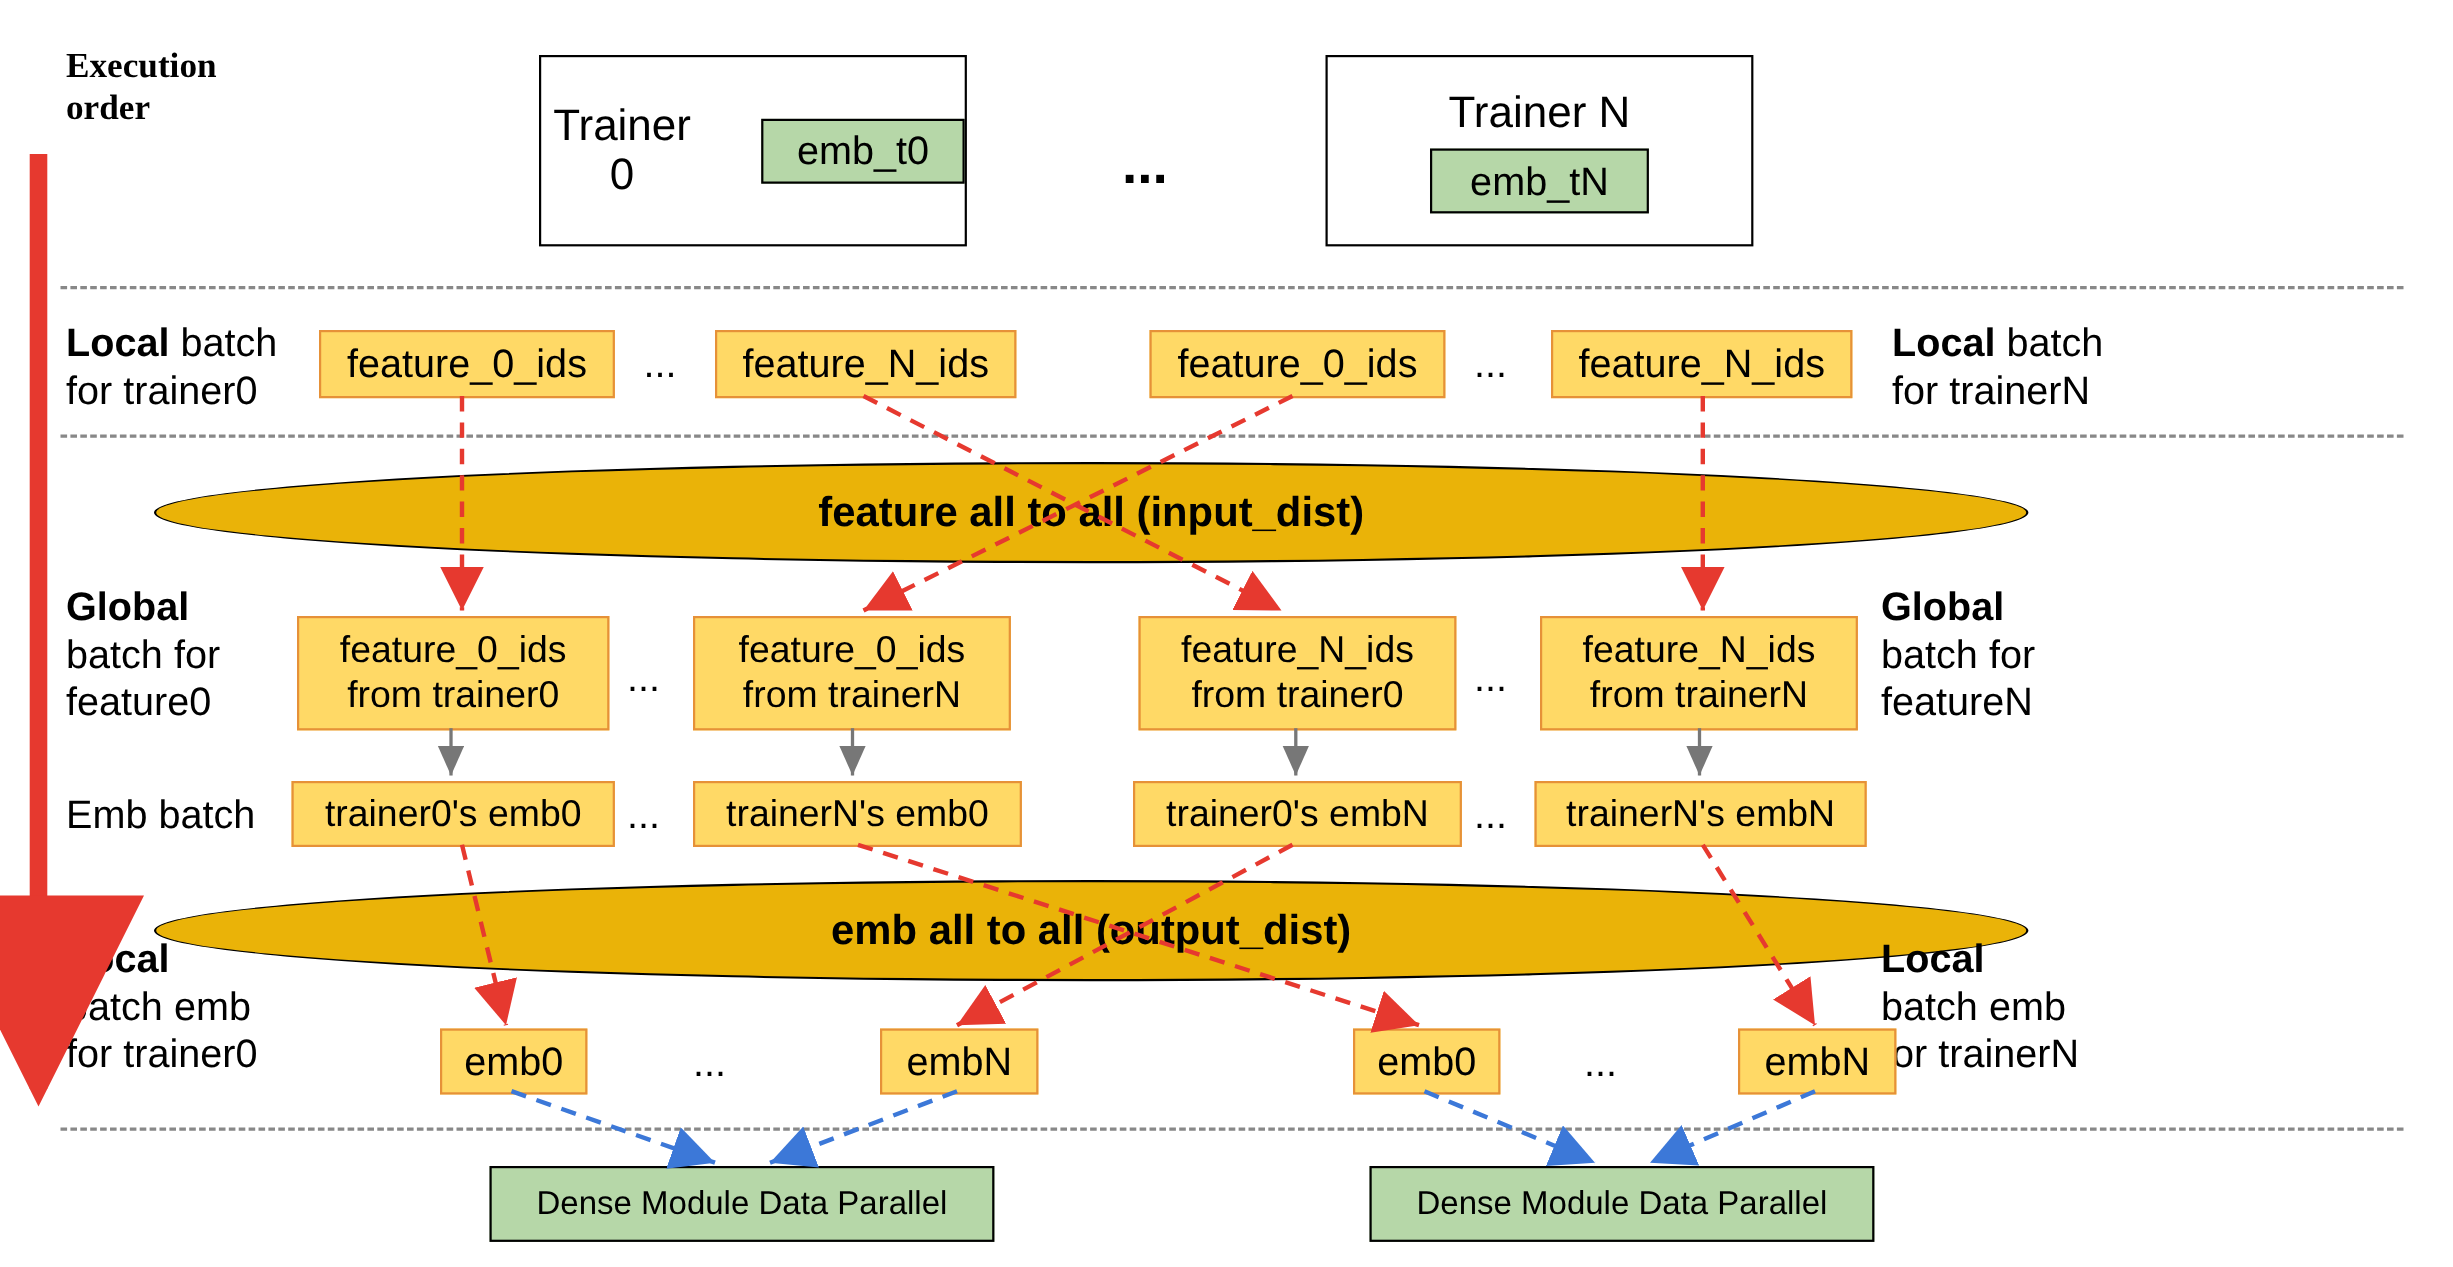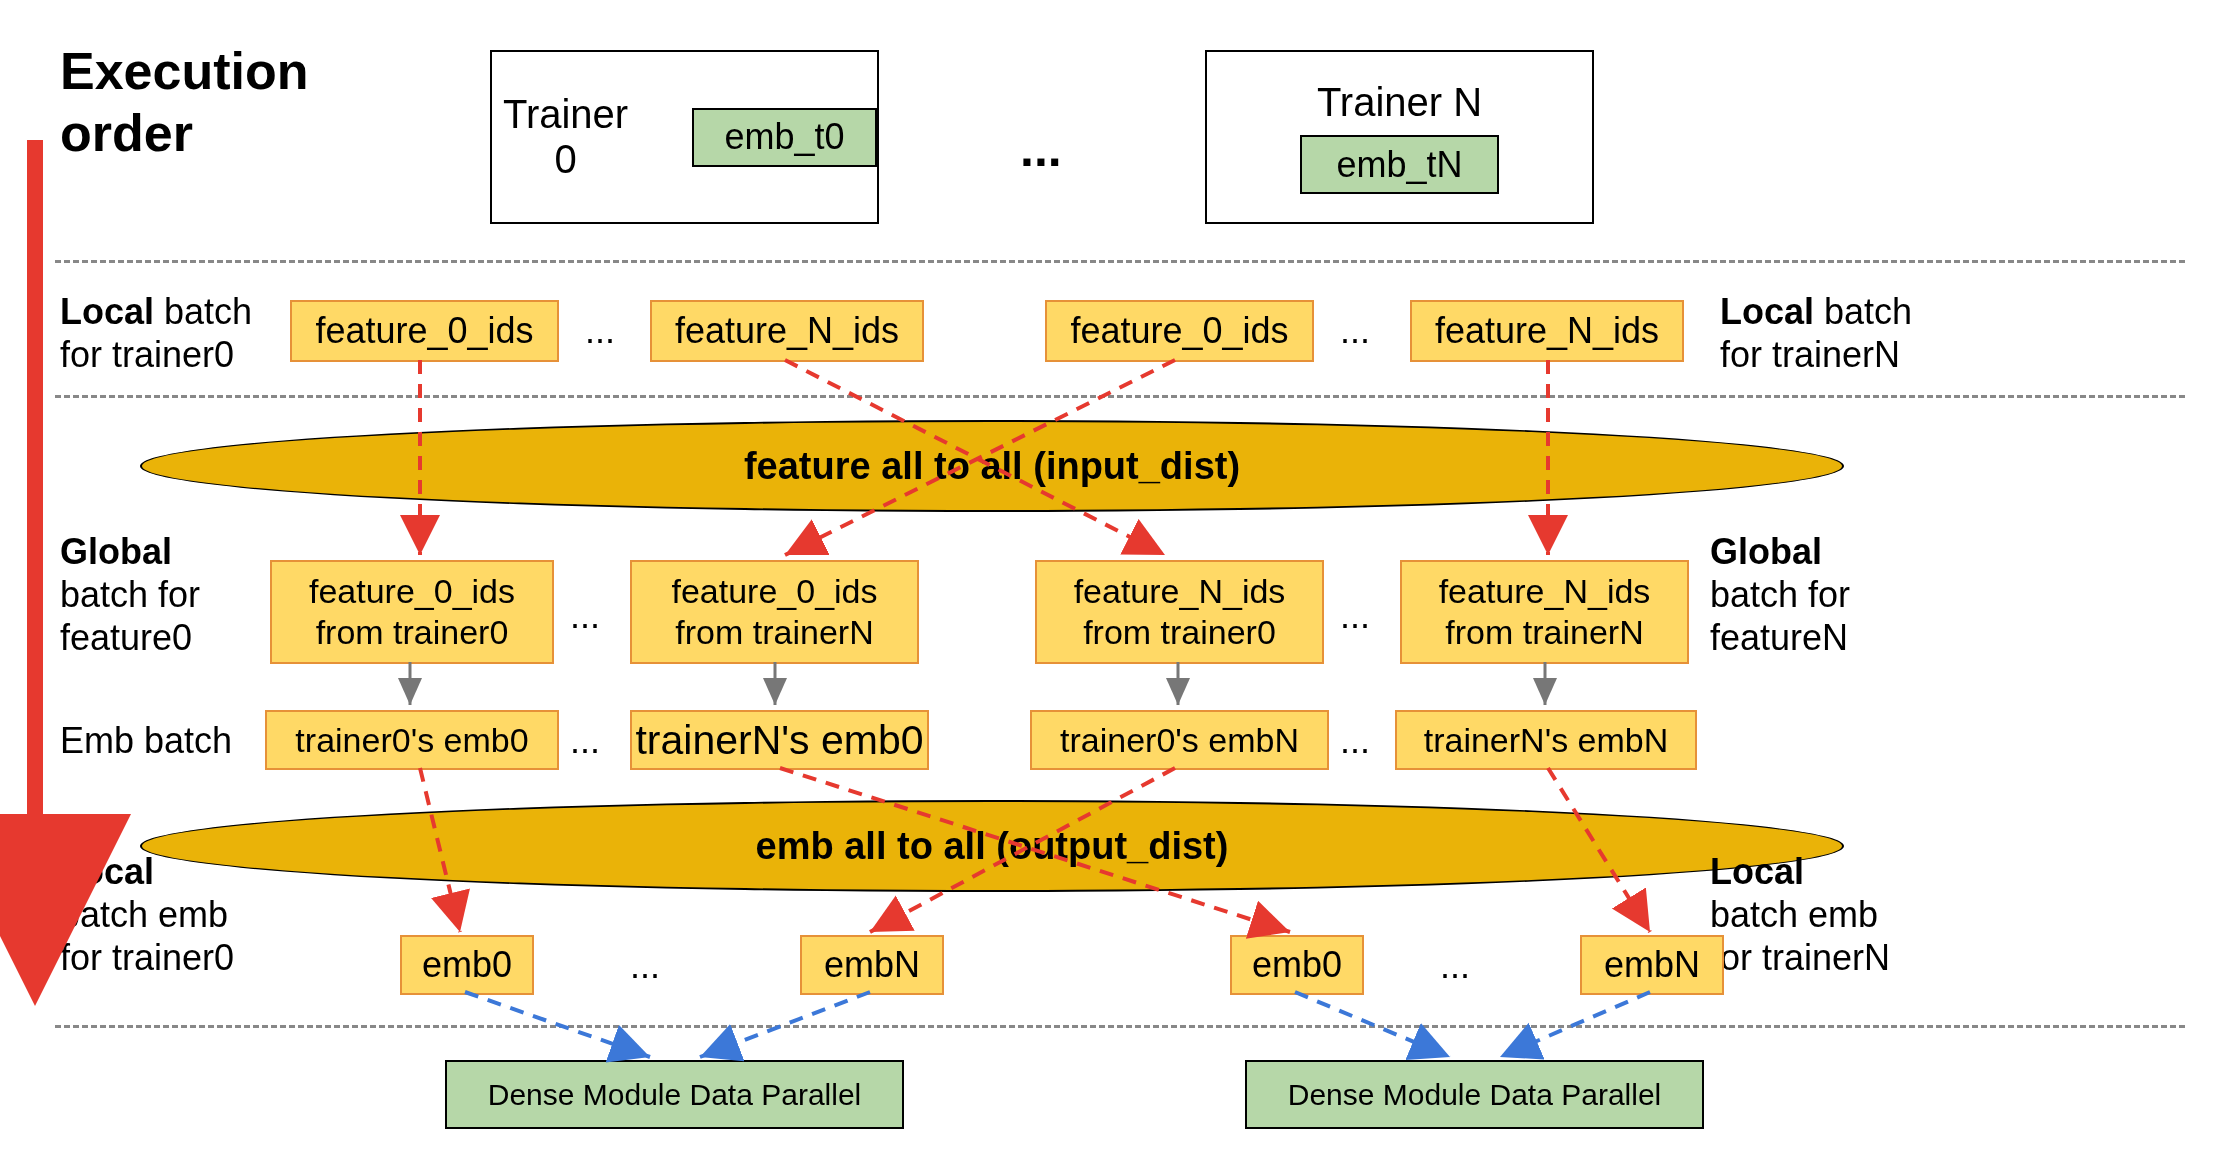--- a/index.html
+++ b/index.html
@@ -61,21 +61,21 @@
   svg.overlay {
     position: absolute;
     top: 0; left: 0;
     width: 2230px; height: 1152px;
     pointer-events: none;
   }
 </style>
 </head>
 <body>
 
-<div class="abs" style="left:60px; top:40px; font-size:52px; font-weight:bold; line-height:1.2;">
+<div class="abs" style="left:60px; top:40px; font-size:32px; font-weight:bold; line-height:1.2;font-family:Liberation Serif, serif;">
   <div>Execution</div>
   <div>order</div>
 </div>
 
 <div class="abs box" style="left:490px; top:50px; width:385px; height:170px; gap:10px;">
   <div style="font-size:40px;">Trainer 0</div>
   <div class="green-box" style="width:195px; height:55px; font-size:36px;margin-left:43px;">emb_t0</div>
 </div>
 
 <div class="abs" style="left:1020px; top:120px; font-size:50px; font-weight:bold;">...</div>
@@ -135,21 +135,21 @@
 </div>
 <div class="abs" style="left:1340px; top:595px; font-size:36px;">...</div>
 <div class="abs yellow-box-multi" style="left:1400px; top:560px; width:285px; height:100px; font-size:34px;">
   <div>feature_N_ids</div>
   <div>from trainerN</div>
 </div>
 
 <div class="abs" style="left:60px; top:720px; font-size:36px;">Emb batch</div>
 <div class="abs yellow-box" style="left:265px; top:710px; width:290px; height:56px; font-size:34px;text-align:right;">trainer0's emb0</div>
 <div class="abs" style="left:570px; top:720px; font-size:36px;">...</div>
-<div class="abs yellow-box" style="left:630px; top:710px; width:295px; height:56px; font-size:41px;">trainerN's emb0</div>
+<div class="abs yellow-box" style="left:630px; top:710px; width:295px; height:56px; font-size:34px;">trainerN's emb0</div>
 <div class="abs yellow-box" style="left:1030px; top:710px; width:295px; height:56px; font-size:34px;">trainer0's embN</div>
 <div class="abs" style="left:1340px; top:720px; font-size:36px;">...</div>
 <div class="abs yellow-box" style="left:1395px; top:710px; width:298px; height:56px; font-size:34px;">trainerN's embN</div>
 
 <div class="abs ellipse" style="left:140px; top:800px; width:1700px; height:88px; font-size:38px;">emb all to all (output_dist)</div>
 
 <div class="abs" style="left:60px; top:850px; font-size:36px; line-height:1.2;">
   <span style="font-weight:bold;">Local</span><br>
   <span>batch emb</span><br>
   <span>for trainer0</span>

